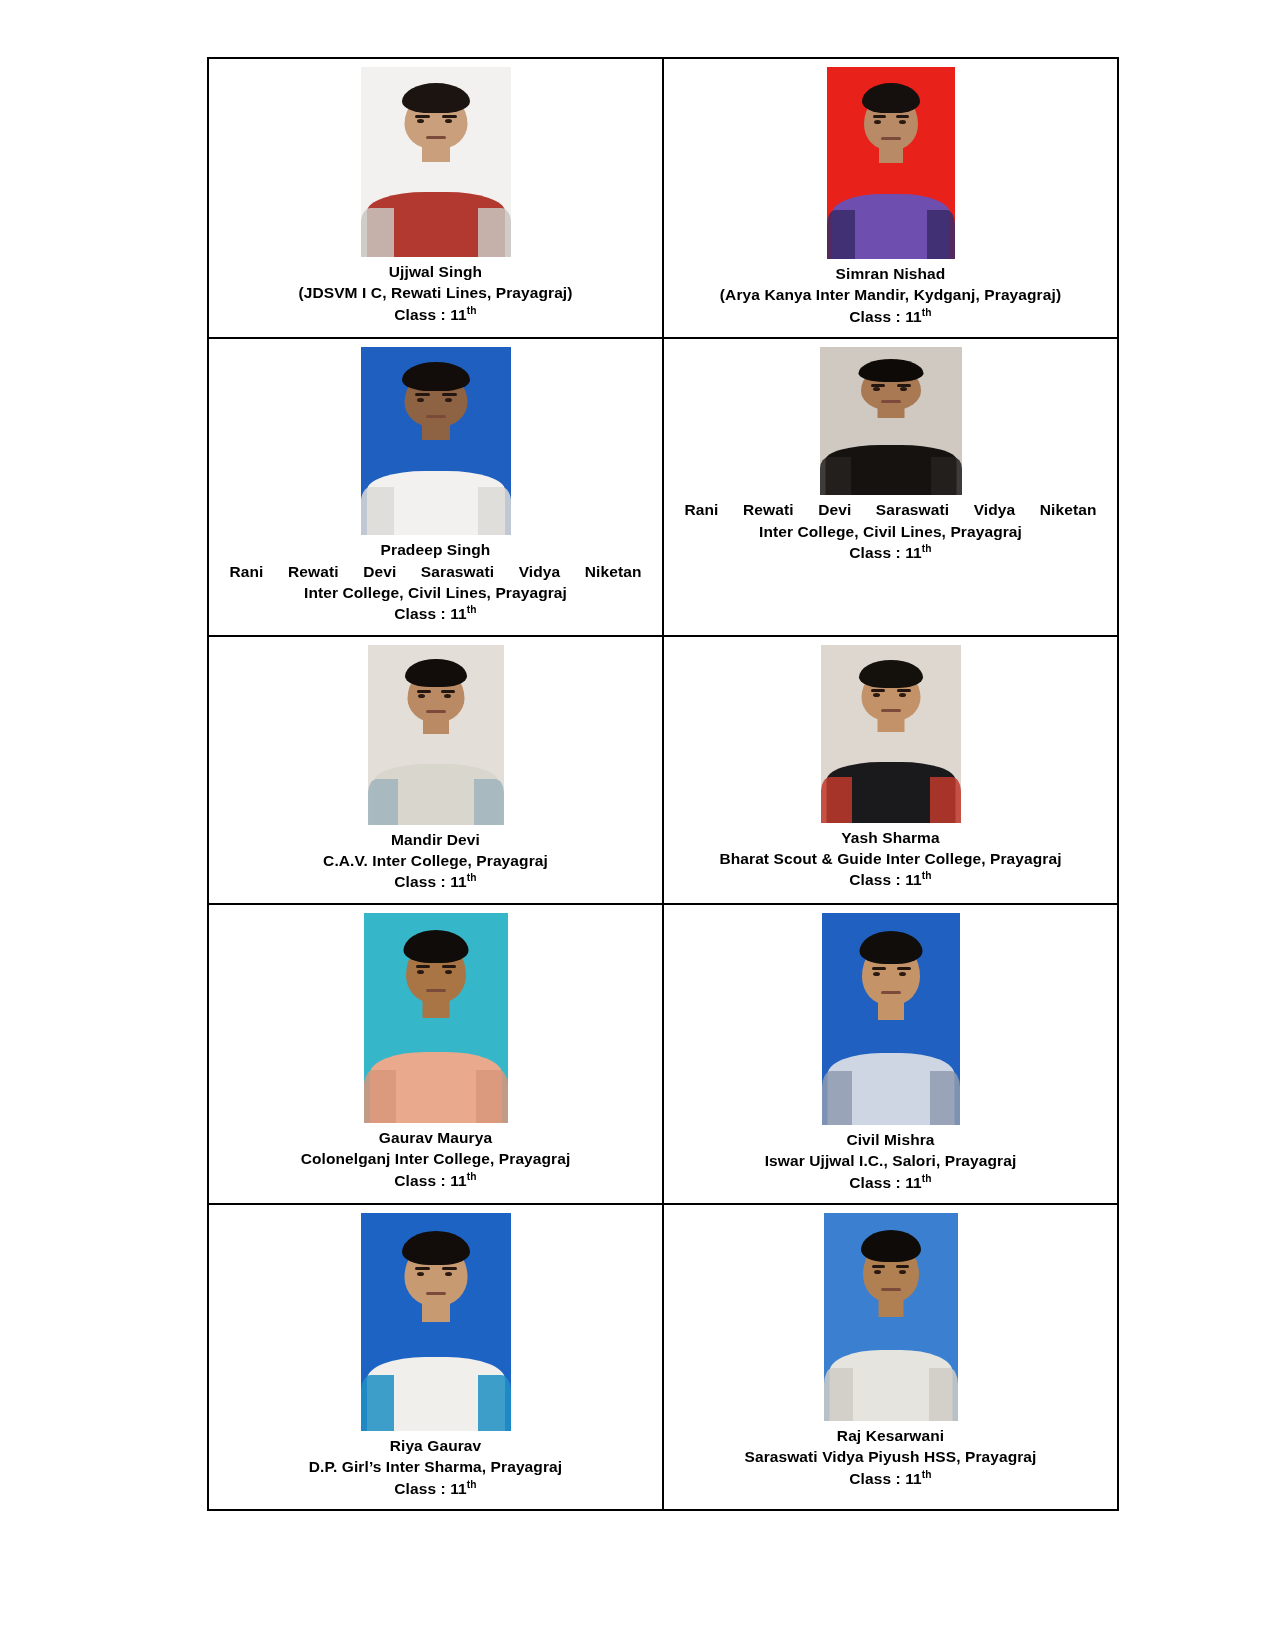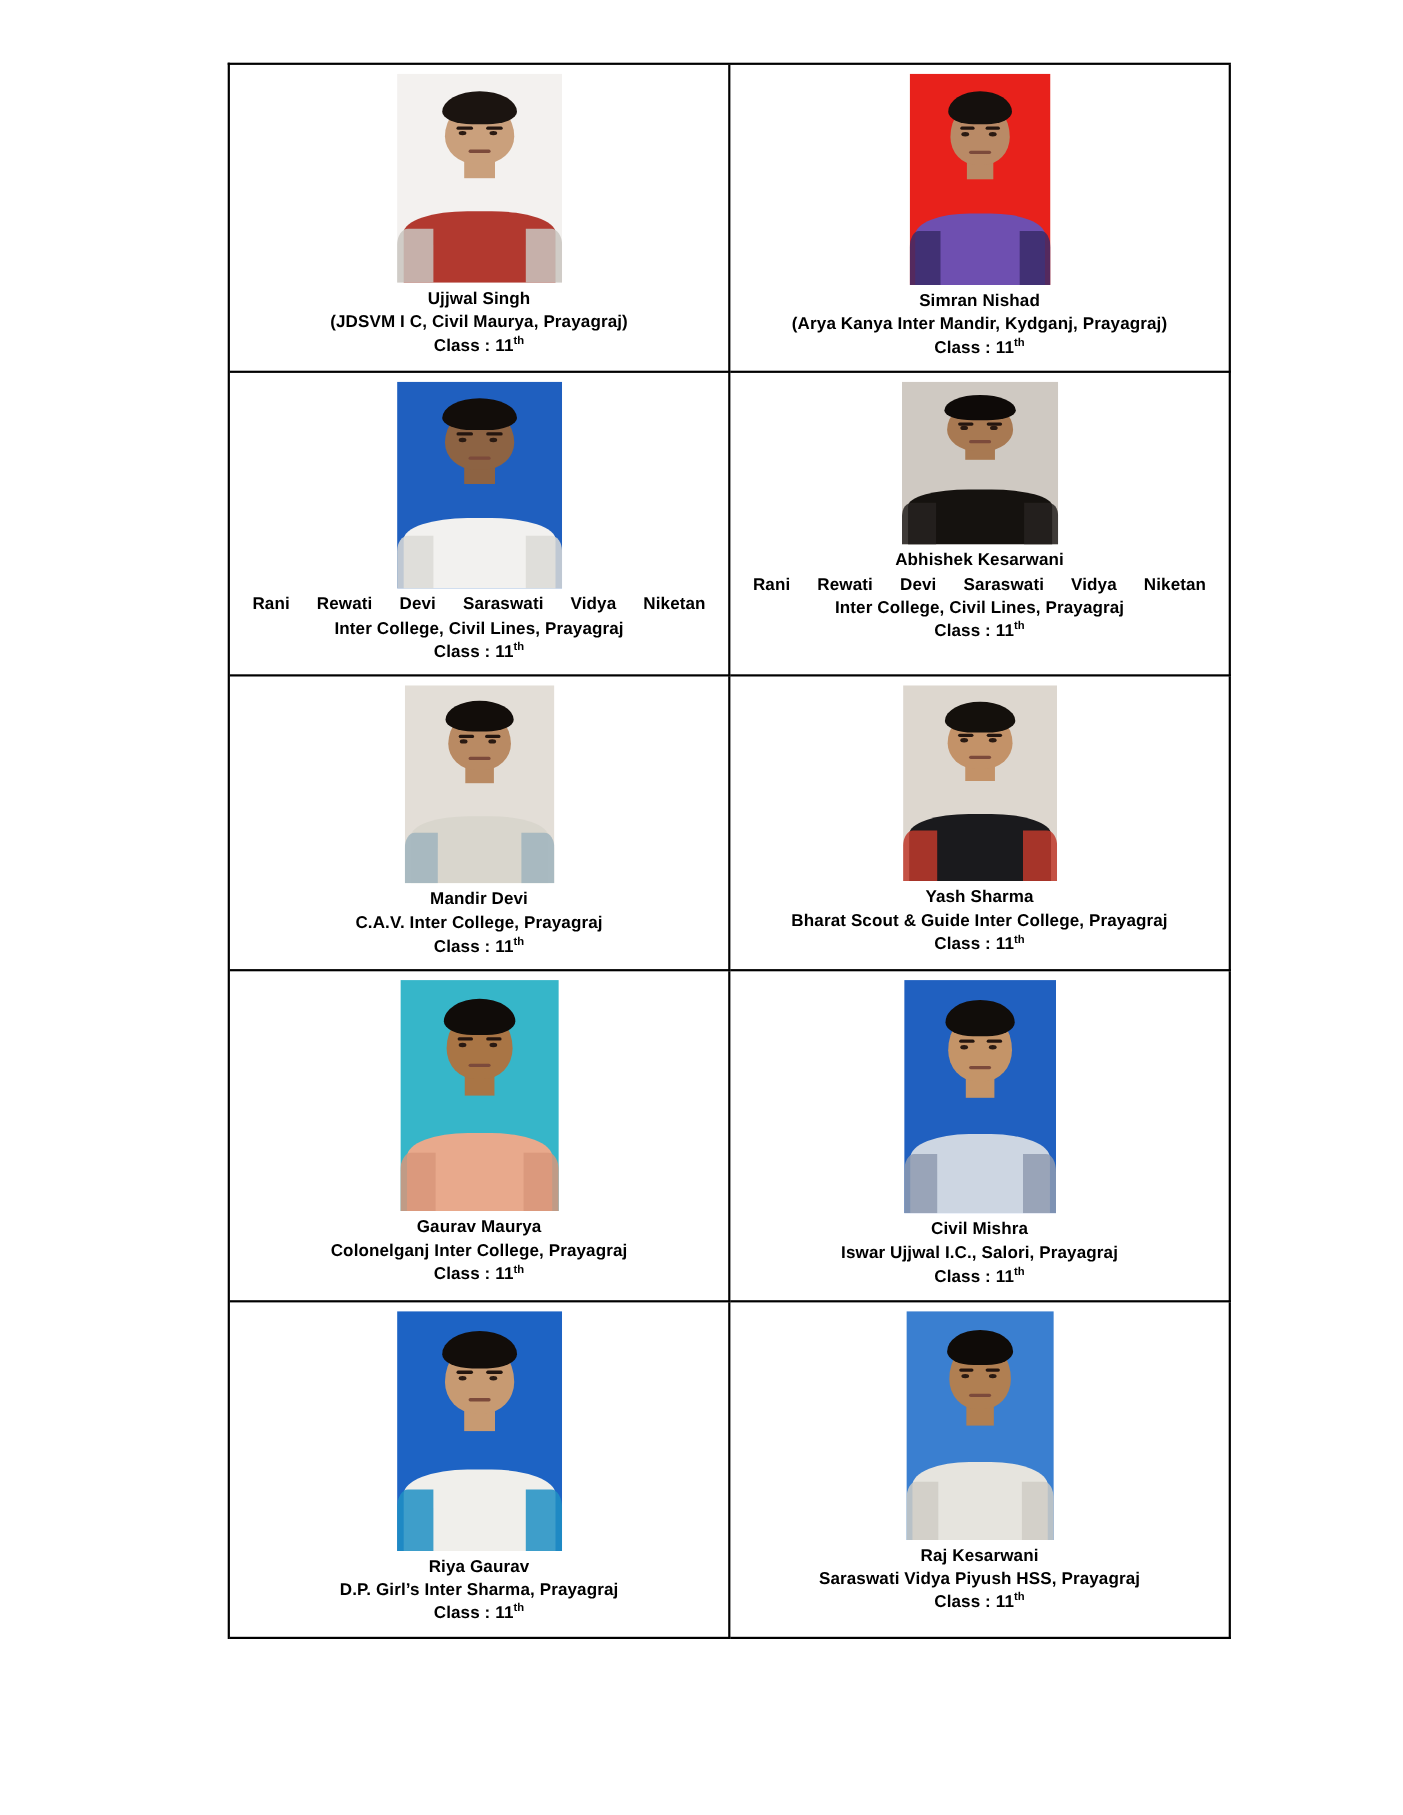--- a/index.html
+++ b/index.html
@@ -116,21 +116,21 @@
             <div class="head" style="top:25px;width:63px;height:57px;background:#caa07c"></div>
             <div class="hair" style="top:16px;width:68px;height:30px;background:#1b1410"></div>
             <div class="brow" style="left:54px;top:48px;width:15px"></div>
             <div class="brow" style="left:81px;top:48px;width:15px"></div>
             <div class="eyeL" style="left:56px;top:52px"></div>
             <div class="eyeR" style="left:84px;top:52px"></div>
             <div class="mouth" style="top:69px"></div>
           </div>
           <div class="caption">
             <div>Ujjwal Singh</div>
-            <div>(JDSVM I C, Civil Maurya, Prayagraj)</div>
+            <div>(JDSVM I C, Rewati Lines, Prayagraj)</div>
             <div class="cls"><span>Class :  11</span><sup>th</sup></div>
           </div>
         </div>
         <div class="cell">
           <div class="photo ph" style="width: 128px; height: 192px;">
             <div class="bg" style="background:#e8211b"></div>
             <div class="torso" style="width:118px;height:65px;background:#6e4fb0"></div>
             <div class="stripe" style="left:0;bottom:0;width:28px;height:49px;background:#3a2a6a;border-radius:30% 0 0 0;opacity:.85"></div>
             <div class="stripe" style="right:0;bottom:0;width:28px;height:49px;background:#3a2a6a;border-radius:0 30% 0 0;opacity:.85"></div>
             <div class="neck" style="top:73px;width:24px;height:23px;background:#b98a66"></div>
@@ -159,20 +159,21 @@
             <div class="neck" style="top:70px;width:28px;height:23px;background:#8d6343"></div>
             <div class="head" style="top:24px;width:63px;height:56px;background:#8d6343"></div>
             <div class="hair" style="top:15px;width:68px;height:29px;background:#120d0a"></div>
             <div class="brow" style="left:54px;top:46px;width:15px"></div>
             <div class="brow" style="left:81px;top:46px;width:15px"></div>
             <div class="eyeL" style="left:56px;top:51px"></div>
             <div class="eyeR" style="left:84px;top:51px"></div>
             <div class="mouth" style="top:68px"></div>
           </div>
           <div class="caption">
+            <div>Pradeep Singh</div>
             <div class="cap-justify">Rani  Rewati  Devi  Saraswati  Vidya  Niketan</div>
             <div>Inter College, Civil Lines, Prayagraj</div>
             <div class="cls"><span>Class :  11</span><sup>th</sup></div>
           </div>
         </div>
         <div class="cell">
           <div class="photo ph" style="width: 142px; height: 148px;">
             <div class="bg" style="background:#cfc9c2"></div>
             <div class="torso" style="width:131px;height:50px;background:#15120f"></div>
             <div class="stripe" style="left:0;bottom:0;width:31px;height:38px;background:#262220;border-radius:30% 0 0 0;opacity:.85"></div>
@@ -180,21 +181,20 @@
             <div class="neck" style="top:53px;width:27px;height:18px;background:#a87952"></div>
             <div class="head" style="top:19px;width:60px;height:44px;background:#a87952"></div>
             <div class="hair" style="top:12px;width:65px;height:23px;background:#0e0a08"></div>
             <div class="brow" style="left:51px;top:37px;width:14px"></div>
             <div class="brow" style="left:77px;top:37px;width:14px"></div>
             <div class="eyeL" style="left:53px;top:40px"></div>
             <div class="eyeR" style="left:80px;top:40px"></div>
             <div class="mouth" style="top:53px"></div>
           </div>
           <div class="caption">
-            <div>Abhishek Kesarwani</div>
             <div class="cap-justify">Rani Rewati Devi Saraswati Vidya Niketan</div>
             <div>Inter College, Civil Lines, Prayagraj</div>
             <div class="cls"><span>Class : 11</span><sup>th</sup></div>
           </div>
         </div>
       </div>
       <div class="row">
         <div class="cell">
           <div class="photo ph" style="width: 136px; height: 180px;">
             <div class="bg" style="background:#e3ded7"></div>

